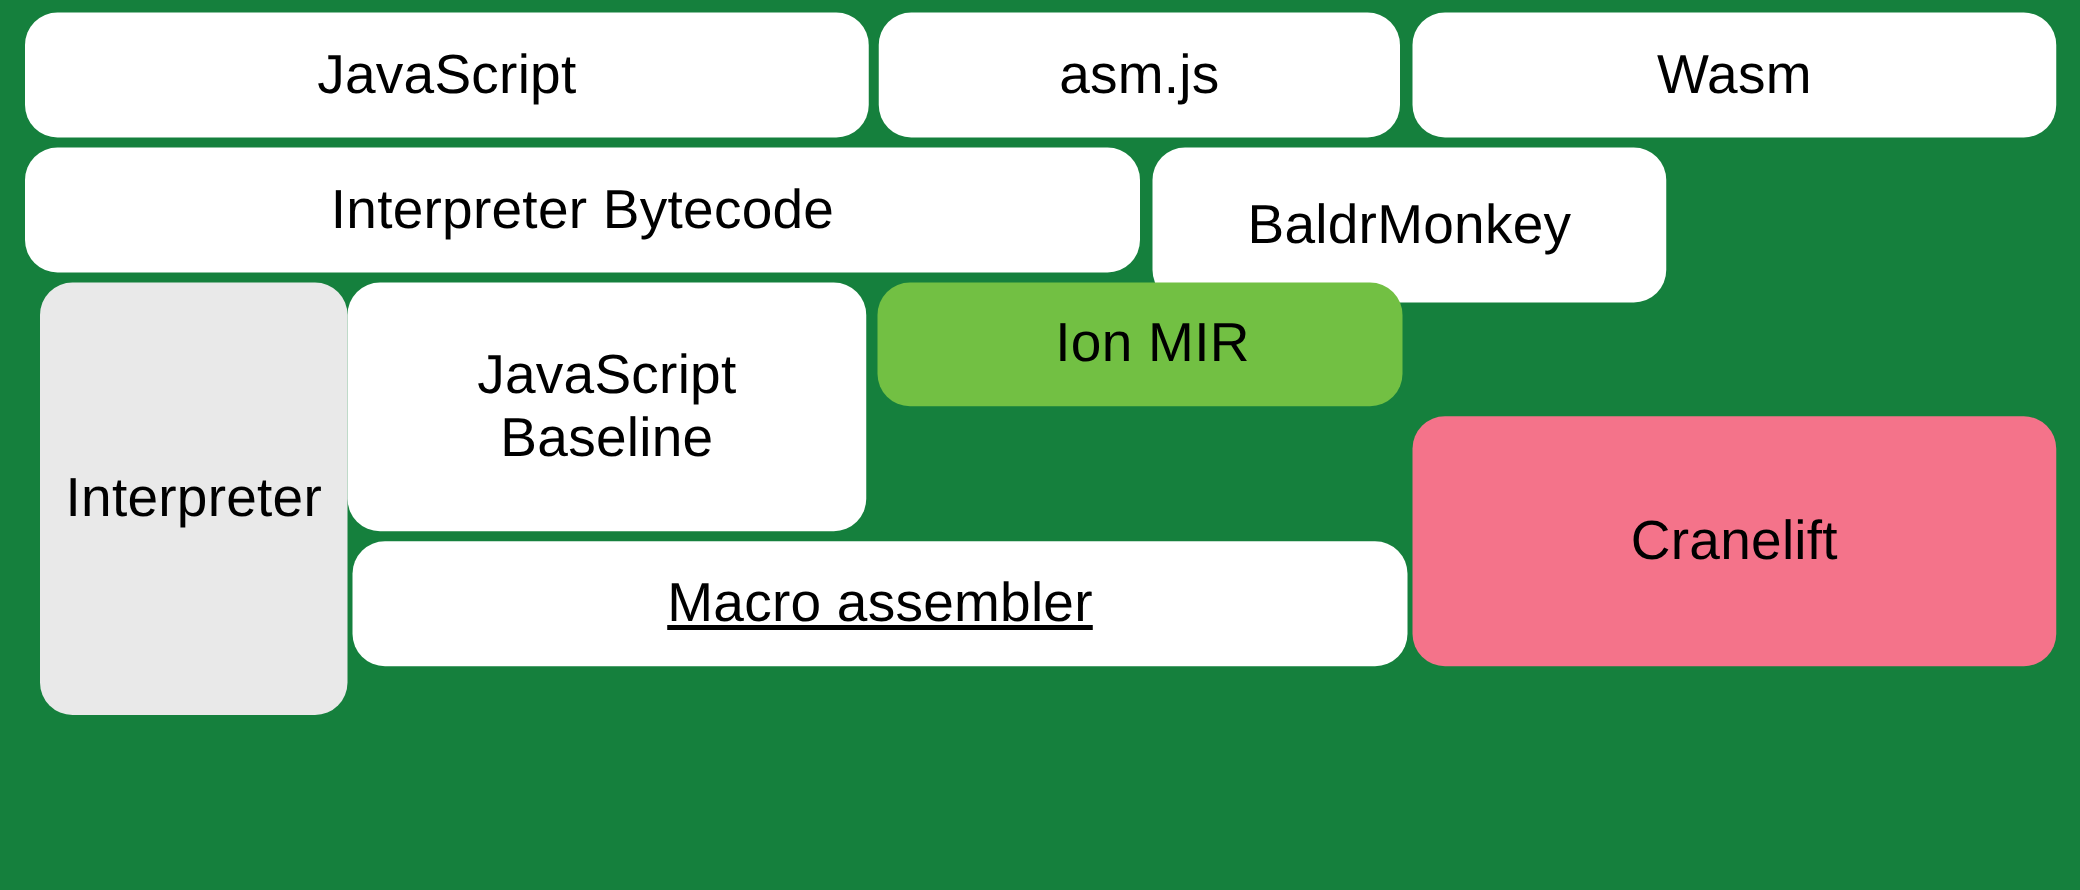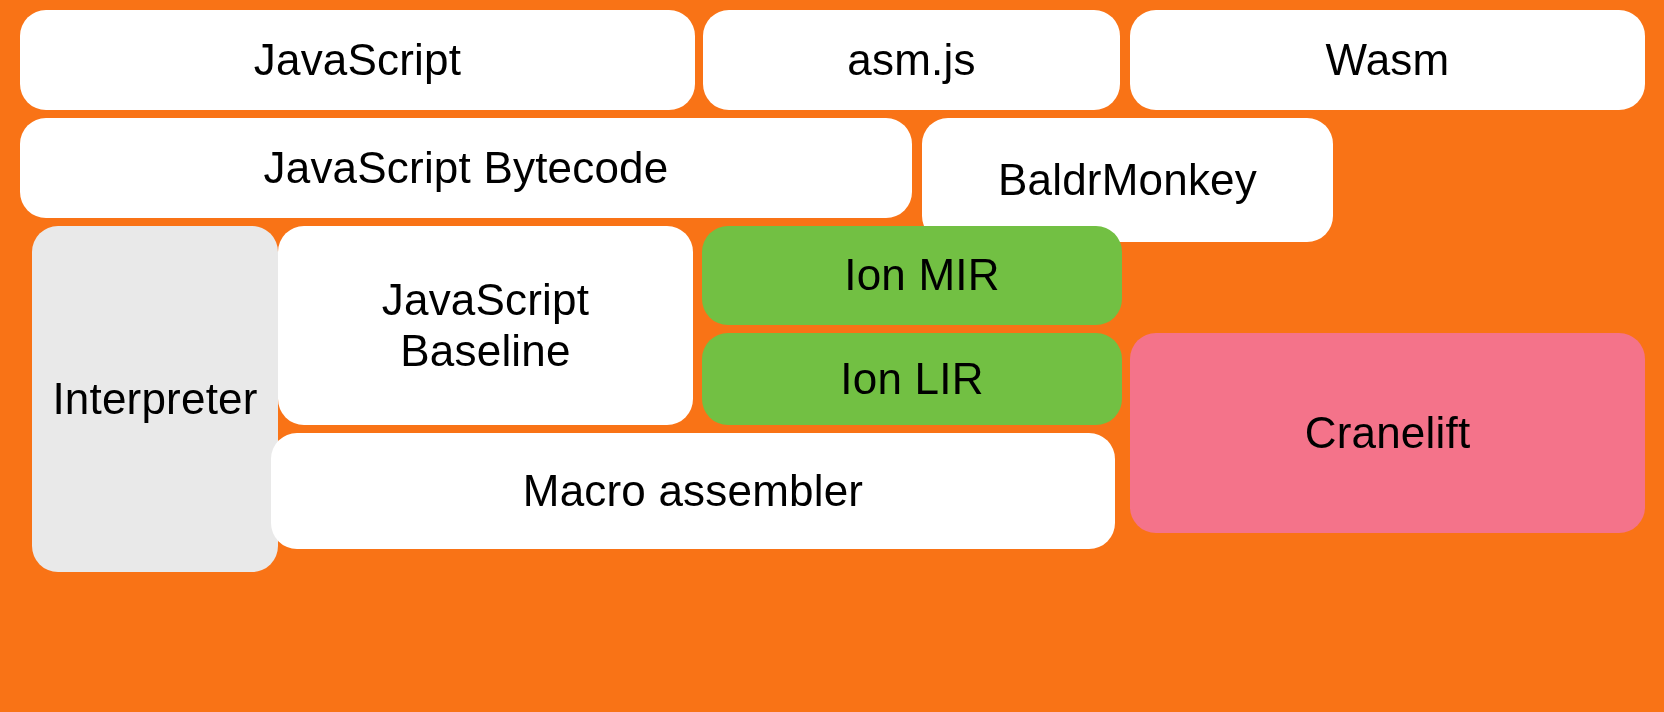--- a/index.html
+++ b/index.html
@@ -32,26 +32,25 @@
     padding: 0 8px;
   }
   .fill-white { background: #FFFFFF; }
   .fill-gray  { background: #E9E9E9; margin-left: 12px; }
   .fill-green { background: #72C043; }
   .fill-pink  { background: #F4738A; }
 </style>
 </head>
 <body>
 
-<div id="stage" style="background: #f97316;">
+<div id="stage" style="background: #15803d;">
     <div class="box fill-white" style="left: 20px; top: 10px; width: 675px; height: 100px; background: rgb(255, 255, 255); color: rgb(0, 0, 0);">JavaScript</div>
     <div class="box fill-white" style="left: 703px; top: 10px; width: 417px; height: 100px; background: rgb(255, 255, 255); color: rgb(0, 0, 0);">asm.js</div>
     <div class="box fill-white" style="left: 1130px; top: 10px; width: 515px; height: 100px; background: rgb(255, 255, 255); color: rgb(0, 0, 0);">Wasm</div>
-    <div class="box fill-white" style="left: 20px; top: 118px; width: 892px; height: 100px; background: rgb(255, 255, 255); color: rgb(0, 0, 0);">JavaScript Bytecode</div>
+    <div class="box fill-white" style="left: 20px; top: 118px; width: 892px; height: 100px; background: rgb(255, 255, 255); color: rgb(0, 0, 0);">Interpreter Bytecode</div>
     <div class="box fill-white" style="left: 922px; top: 118px; width: 411px; height: 124px; background: rgb(255, 255, 255); color: rgb(0, 0, 0);">BaldrMonkey</div>
     <div class="box fill-gray" style="left: 20px; top: 226px; width: 246px; height: 346px; background: rgb(233, 233, 233); color: rgb(0, 0, 0);">Interpreter</div>
     <div class="box fill-white" style="left: 278px; top: 226px; width: 415px; height: 199px; background: rgb(255, 255, 255); color: rgb(0, 0, 0);">JavaScript
 Baseline</div>
     <div class="box fill-green" style="left: 702px; top: 226px; width: 420px; height: 99px; background: rgb(114, 192, 67); color: rgb(0, 0, 0); padding-left: 28px;">Ion MIR</div>
-    <div class="box fill-green" style="left: 702px; top: 333px; width: 420px; height: 92px; background: rgb(114, 192, 67); color: rgb(0, 0, 0);">Ion LIR</div>
     <div class="box fill-pink" style="left: 1130px; top: 333px; width: 515px; height: 200px; background: rgb(244, 115, 138); color: rgb(0, 0, 0); text-align: right;">Cranelift</div>
-    <div class="box fill-white" style="left: 271px; top: 433px; width: 844px; height: 116px; background: rgb(255, 255, 255); color: rgb(0, 0, 0);">Macro assembler</div>
+    <div class="box fill-white" style="left: 282px; top: 433px; width: 844px; height: 100px; background: rgb(255, 255, 255); color: rgb(0, 0, 0); text-decoration: underline;">Macro assembler</div>
   </div>
 
 </body></html>

